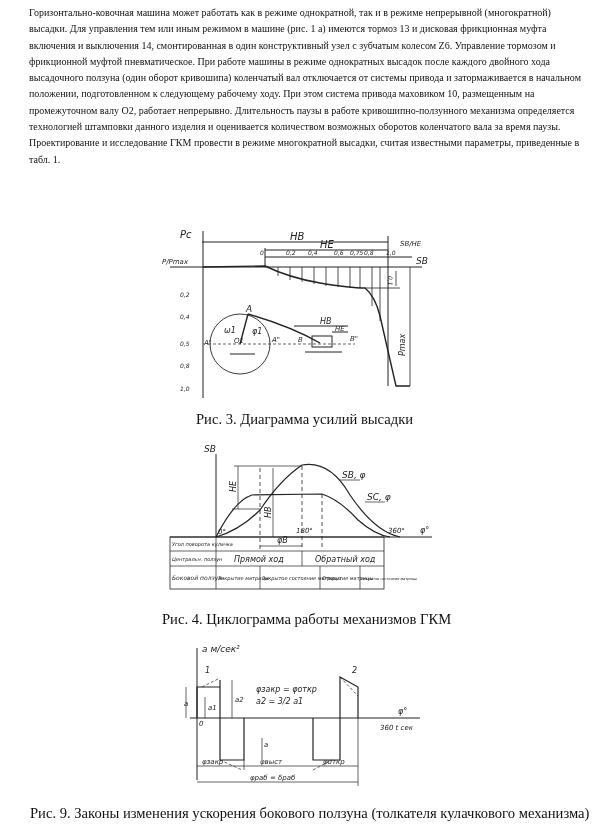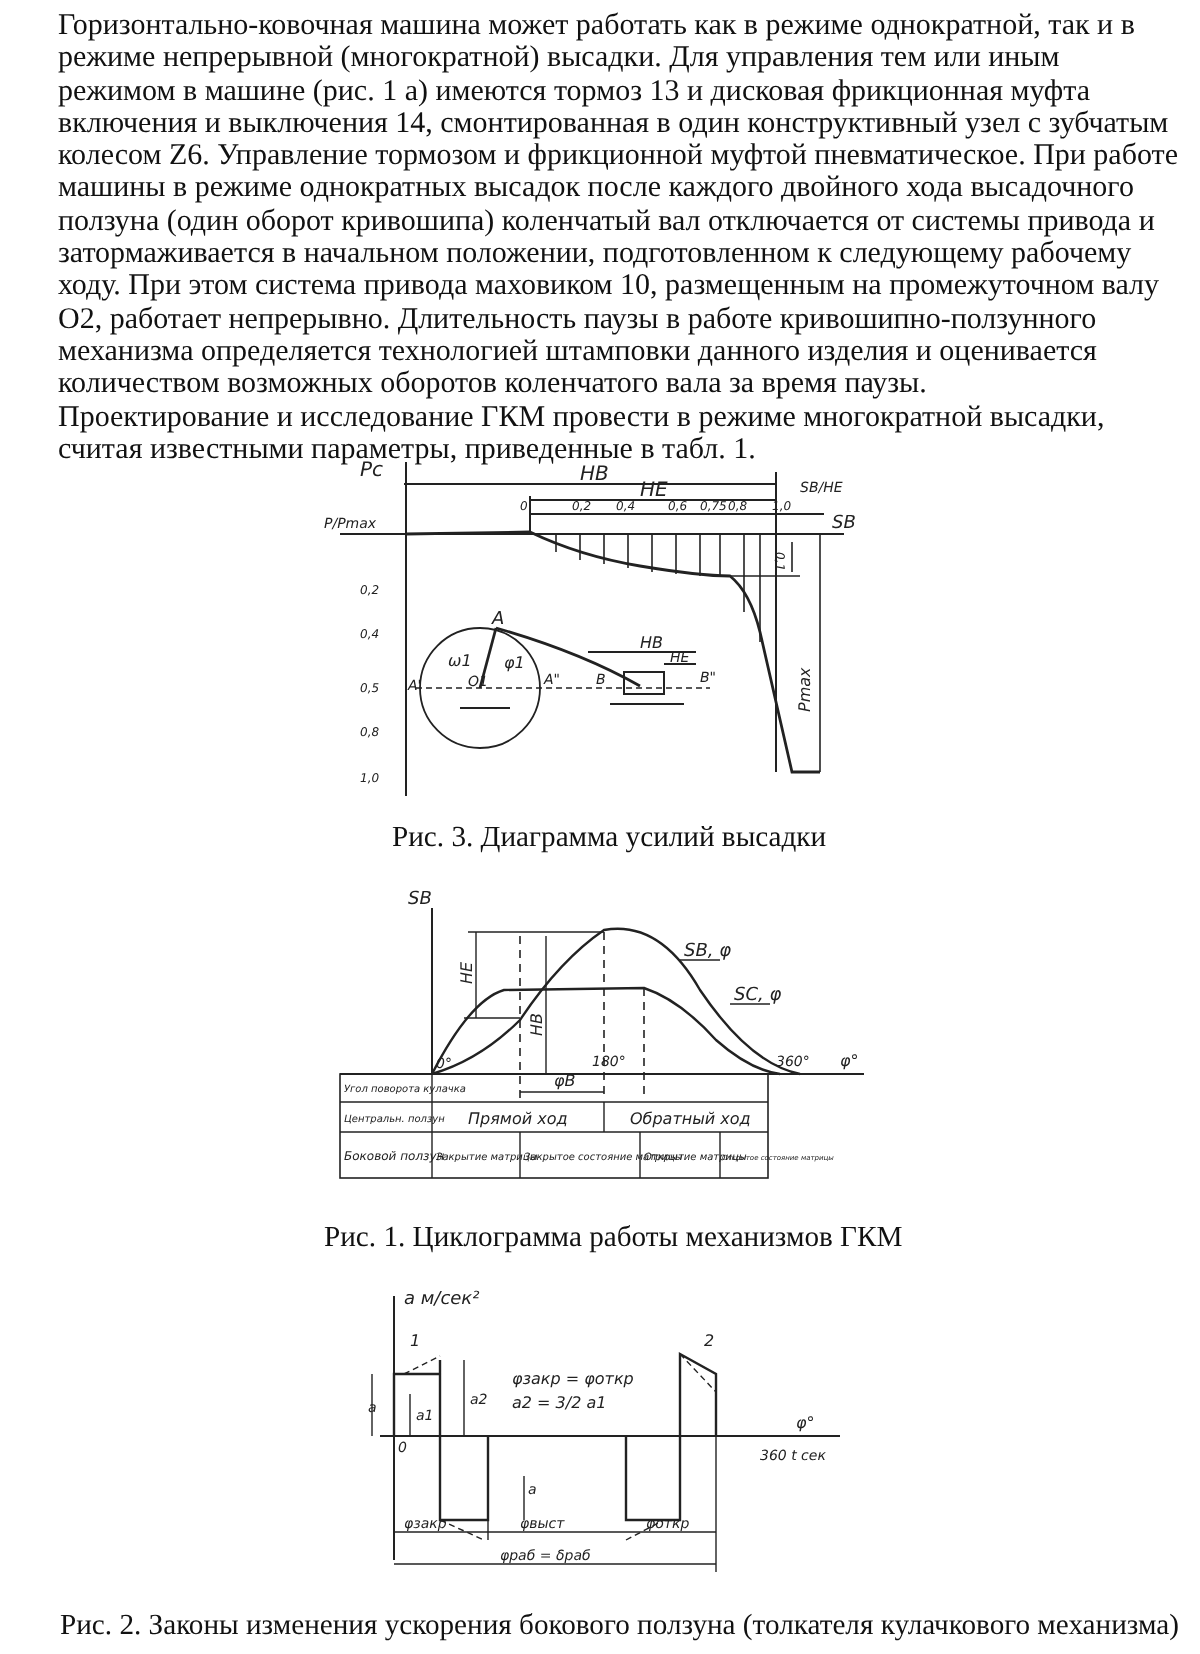--- a/index.html
+++ b/index.html
@@ -1,17 +1,17 @@
 <!DOCTYPE html>
 <html><head>
 <meta charset="utf-8">
 <style>
   html, body { margin:0; padding:0; background:#ffffff; }
   body { width:600px; height:827px; position:relative; overflow:hidden; font-family:"Liberation Serif", serif; color:#111; }
-  .para { position:absolute; left:29px; top:5px; width:560px; font-size:15px; line-height:16.3px; }
+  .para { position:absolute; left:29px; top:5px; width:560px; font-size:10px; line-height:16.3px; }
   .para p { margin:0; }
   .fig { position:absolute; }
   .caption { position:absolute; font-size:14.6px; white-space:nowrap; }
   svg text { font-family:"DejaVu Sans", sans-serif; font-style:italic; fill:#222; }
 </style>
 </head>
 <body>
 
 <div class="para">
   <p>Горизонтально-ковочная машина может работать как в режиме однократной, так и в режиме непрерывной (многократной) высадки. Для управления тем или иным режимом в машине (рис. 1 а) имеются тормоз 13 и дисковая фрикционная муфта включения и выключения 14, смонтированная в один конструктивный узел с зубчатым колесом Z6. Управление тормозом и фрикционной муфтой пневматическое. При работе машины в режиме однократных высадок после каждого двойного хода высадочного ползуна (один оборот кривошипа) коленчатый вал отключается от системы привода и затормаживается в начальном положении, подготовленном к следующему рабочему ходу. При этом система привода маховиком 10, размещенным на промежуточном валу О2, работает непрерывно. Длительность паузы в работе кривошипно-ползунного механизма определяется технологией штамповки данного изделия и оценивается количеством возможных оборотов коленчатого вала за время паузы.</p>
@@ -126,21 +126,21 @@
   <text x="12" y="106" font-size="5">Угол поворота кулачка</text>
   <text x="12" y="121" font-size="5">Центральн. ползун</text>
   <text x="74" y="122" font-size="8">Прямой ход</text>
   <text x="155" y="122" font-size="8">Обратный ход</text>
   <text x="12" y="140" font-size="6">Боковой ползун</text>
   <text x="58" y="140" font-size="5">Закрытие матрицы</text>
   <text x="102" y="140" font-size="5">Закрытое состояние матрицы</text>
   <text x="162" y="140" font-size="5">Открытие матрицы</text>
   <text x="201" y="140" font-size="3.5">Открытое состояние матрицы</text>
 </svg>
-<div class="caption" style="left:162px;top:611px">Рис. 1. Циклограмма работы механизмов ГКМ</div>
+<div class="caption" style="left:162px;top:611px">Рис. 4. Циклограмма работы механизмов ГКМ</div>
 
 <svg class="fig" style="left:180px;top:640px" width="245" height="150" viewBox="0 0 245 150">
   <g stroke="#222" fill="none" stroke-width="1">
     <line x1="17" y1="8" x2="17" y2="140"></line>
     <line x1="10" y1="78" x2="240" y2="78"></line>
     <path d="M17 78 L17 47 L40 47 L40 40 L40 78" stroke-width="1.2"></path>
     <path d="M40 78 L40 120 L64 120 L64 78" stroke-width="1.2"></path>
     <path d="M133 78 L133 120 L160 120 L160 78" stroke-width="1.2"></path>
     <path d="M160 78 L160 37 L178 47 L178 78" stroke-width="1.2"></path>
     <line x1="22" y1="47" x2="40" y2="38" stroke-width="0.7" stroke-dasharray="3,2"></line>
@@ -168,13 +168,13 @@
   <text x="76" y="52" font-size="8">φзакр = φоткр</text>
   <text x="76" y="64" font-size="8">a2 = 3/2 a1</text>
   <text x="19" y="86" font-size="7">0</text>
   <text x="218" y="74" font-size="8">φ°</text>
   <text x="200" y="90" font-size="7">360 t сек</text>
   <text x="22" y="124" font-size="7">φзакр</text>
   <text x="80" y="124" font-size="7">φвыст</text>
   <text x="143" y="124" font-size="7">φоткр</text>
   <text x="70" y="140" font-size="7">φраб = δраб</text>
 </svg>
-<div class="caption" style="left:30px;top:805px">Рис. 2. Законы изменения ускорения бокового ползуна (толкателя кулачкового механизма)</div>
+<div class="caption" style="left:30px;top:805px">Рис. 9. Законы изменения ускорения бокового ползуна (толкателя кулачкового механизма)</div>
 
 </body></html>

